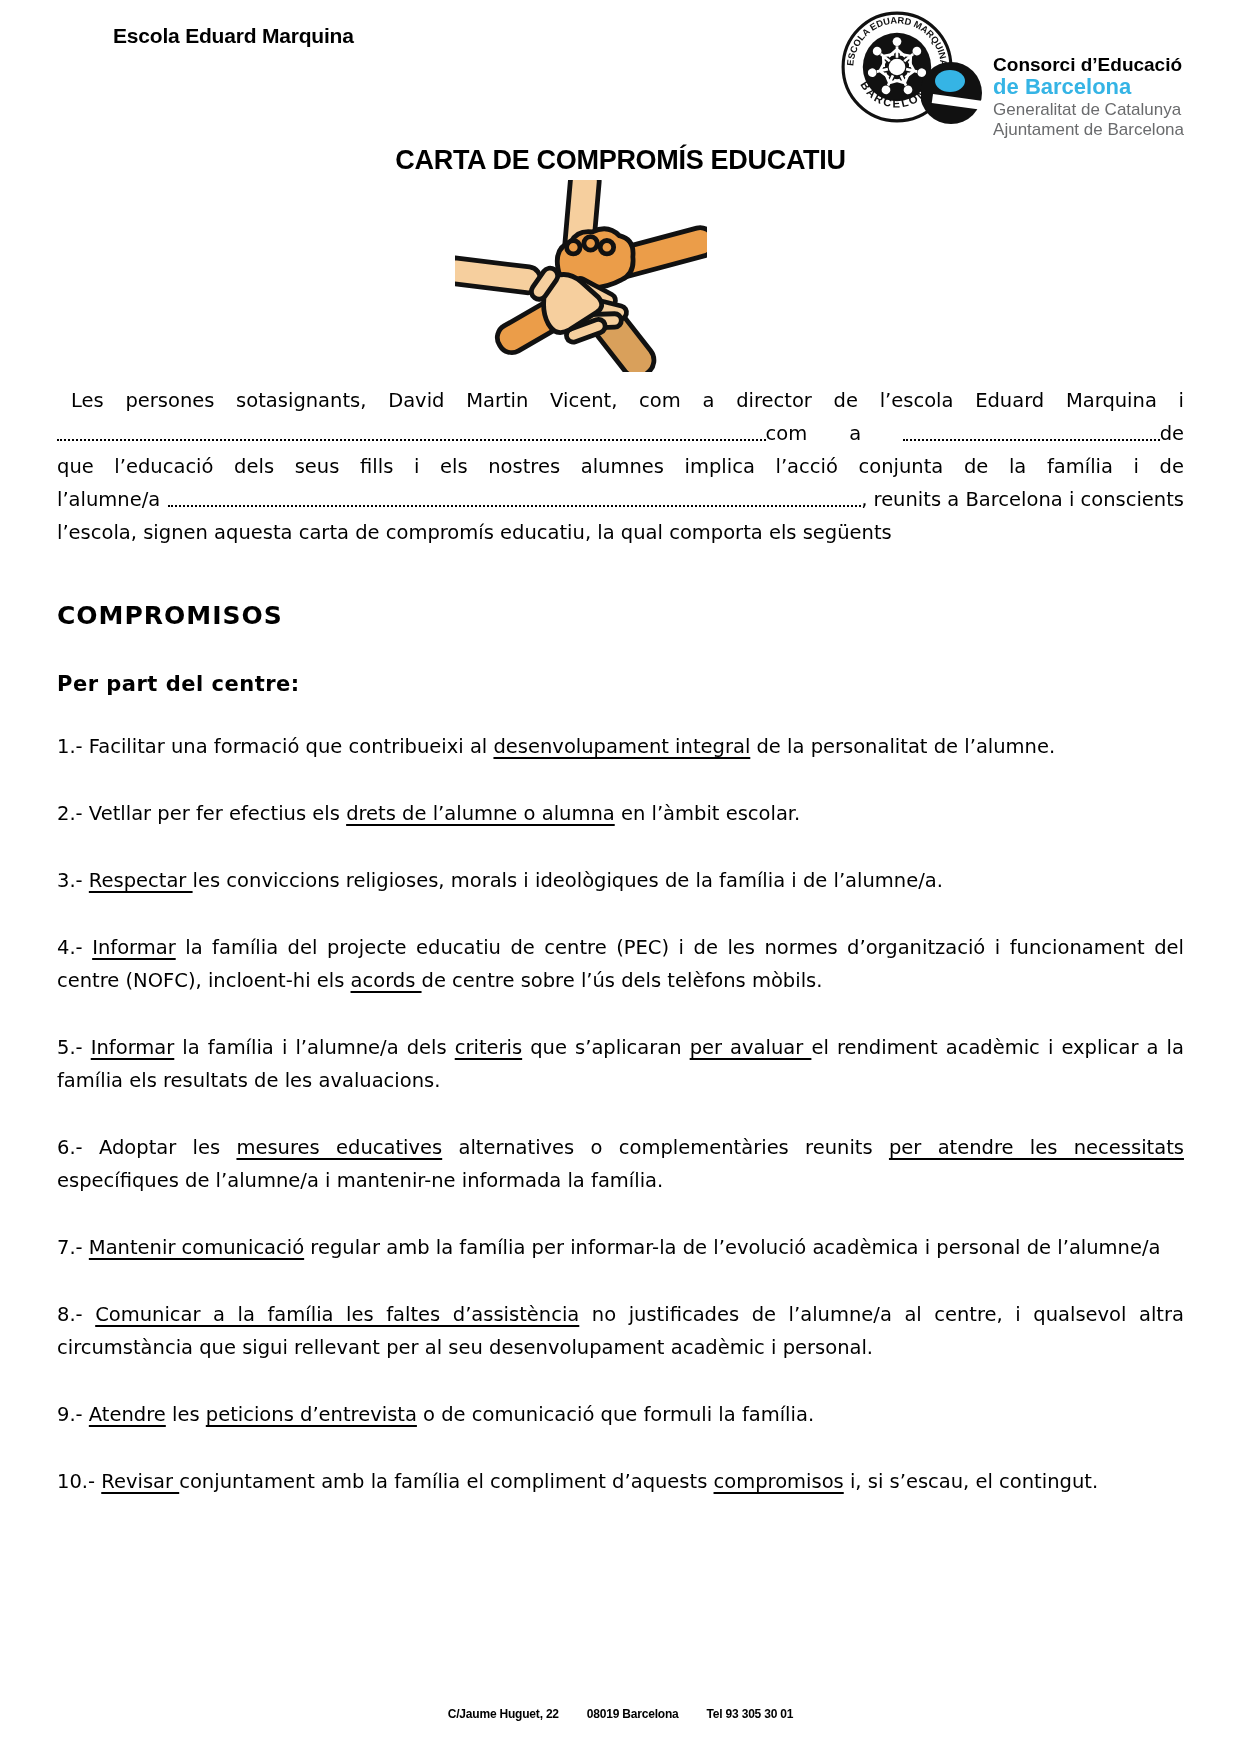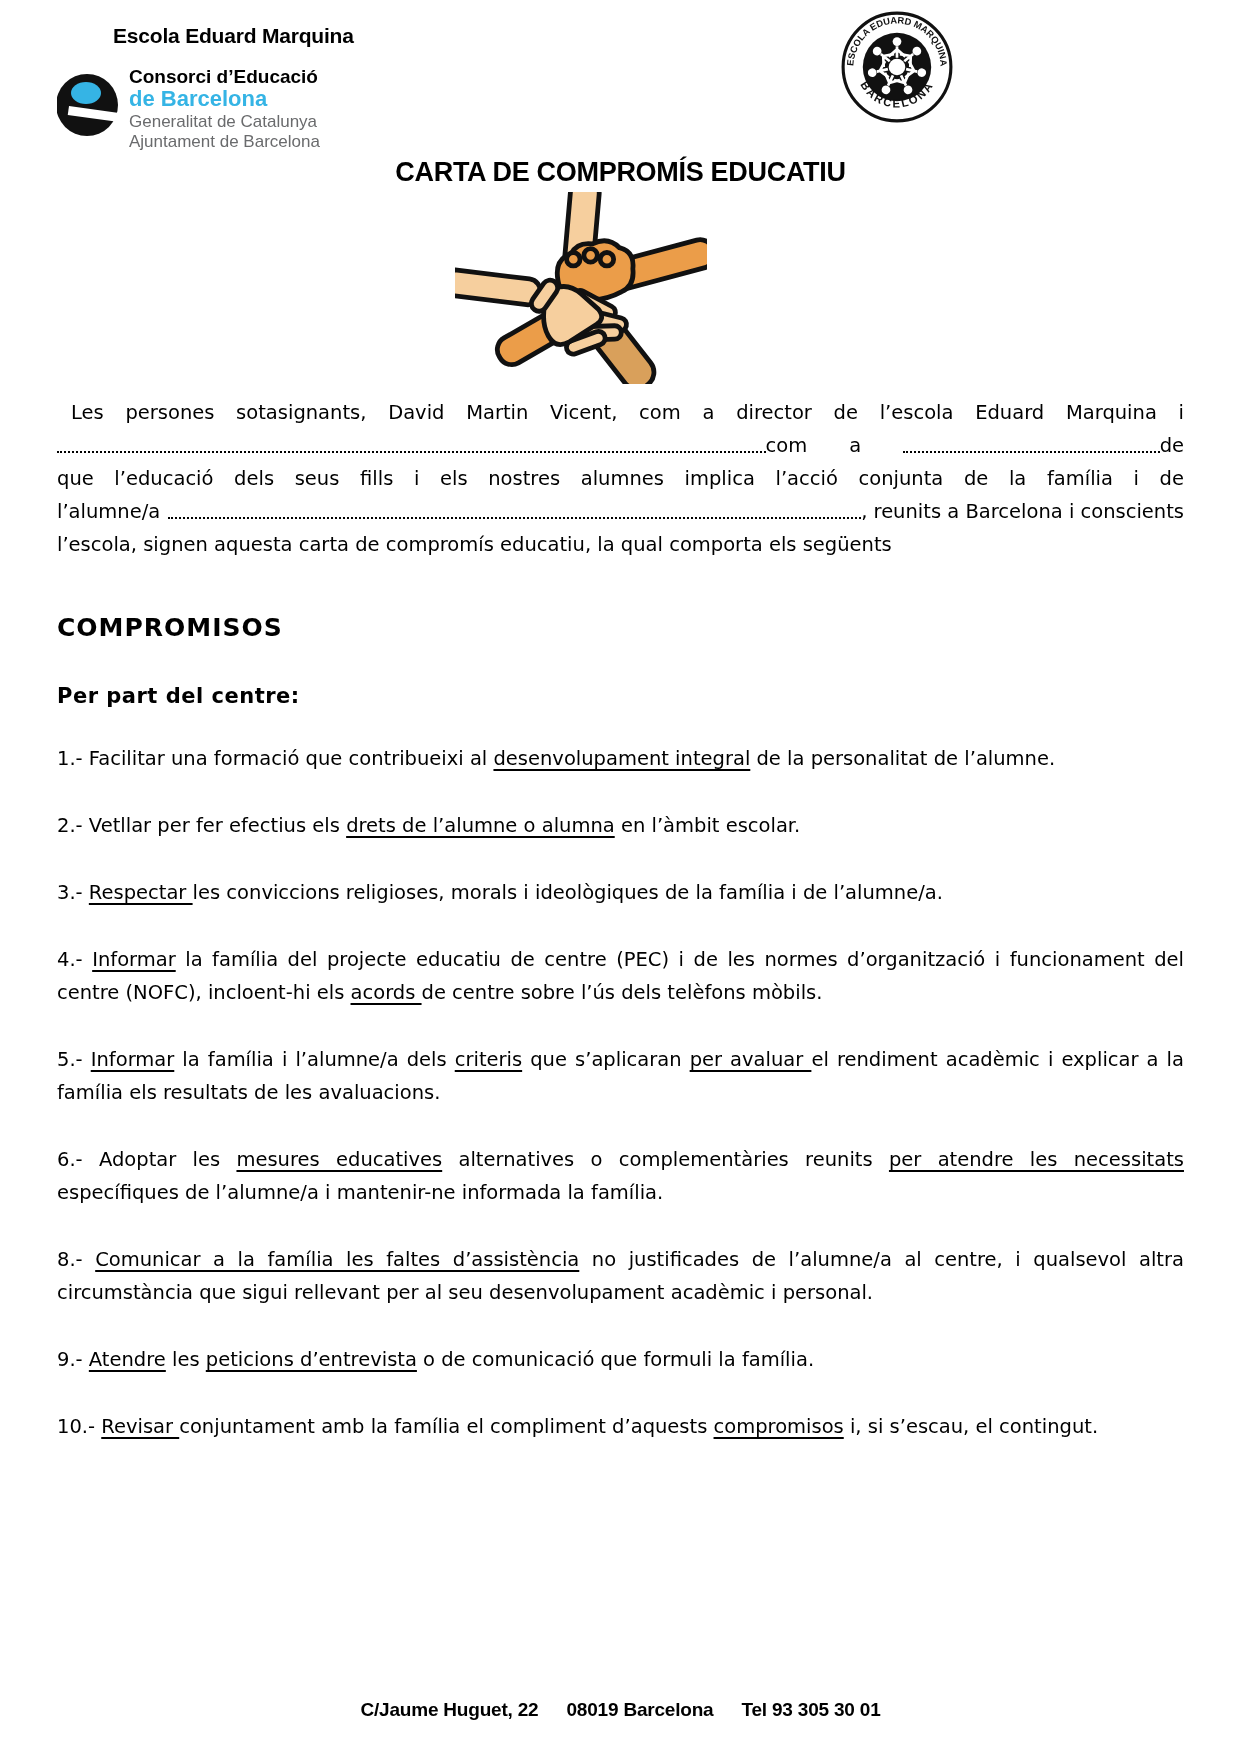--- a/index.html
+++ b/index.html
@@ -11,21 +11,21 @@
   }
   .content { padding:0 57px; }
 
   
   .header { position:relative; padding-top:24px; }
   .school-name {
     margin-left:56px;
     font-family:Liberation Sans, sans-serif;
     font-weight:bold; font-size:21px; letter-spacing:-0.2px;
   }
-  .logo-row { display:flex; margin-top:15px; }
+  .logo-row { display:flex; margin-top:3px;justify-content:flex-end; }
   .e-logo { width:62px; height:76px; flex:0 0 auto; }
   .consorci-text {
     margin-left:10px; padding-top:3px;
     font-family:"Liberation Sans", sans-serif; line-height:1.13;
   }
   .c1 { font-weight:bold; font-size:19px; color:#000; }
   .c2 { font-weight:bold; font-size:22px; color:var(--accent,#35b4e5); }
   .c3, .c4 { font-size:17px; color:var(--logo-gray,#6a6b6d); }
 
   .seal { position:absolute; left:840px; top:10px; width:114px; height:114px; }
@@ -54,21 +54,21 @@
 
   
   .item { margin-top:34px; font-size:19.5px; line-height:33px; }
   .item.just { text-align:justify; }
   .u { text-decoration:underline; text-decoration-thickness:2px; text-underline-offset:4px; }
 
   
   .footer {
     position:absolute; left:0; right:0; bottom:34px; text-align:center;
     font-family:"Liberation Sans", sans-serif; font-weight:bold;
-    font-size:19px; letter-spacing:-0.2px;
+    font-size:12px; letter-spacing:-0.2px;
   }
   .footer span { margin:0 14px; }
 
   
   .fill-accent { fill:var(--accent,#35b4e5); }
   .skin-light  { fill:var(--skin-light,#f6cf9e); }
   .skin-orange { fill:var(--skin-orange,#eb9d49); }
   .skin-mid    { fill:var(--skin-mid,#d9a05b); }
 </style>
 </head>
@@ -183,20 +183,21 @@
     <div class="h-compromisos">COMPROMISOS</div>
     <div class="h-centre">Per part del centre:</div>
 
     <div id="items">
         <p class="item"><span>1.- </span><span>Facilitar una formació que contribueixi al </span><span class="u">desenvolupament integral</span><span> de la personalitat de l’alumne.</span></p>
         <p class="item"><span>2.- </span><span>Vetllar per fer efectius els </span><span class="u">drets de l’alumne o alumna</span><span> en l’àmbit escolar.</span></p>
         <p class="item"><span>3.- </span><span class="u">Respectar </span><span>les conviccions religioses, morals i ideològiques de la família i de l’alumne/a.</span></p>
         <p class="item just"><span>4.- </span><span class="u">Informar</span><span> la família del projecte educatiu de centre (PEC) i de les normes d’organització i funcionament del centre (NOFC), incloent-hi els </span><span class="u">acords </span><span>de centre sobre l’ús dels telèfons mòbils.</span></p>
         <p class="item just"><span>5.- </span><span class="u">Informar</span><span> la família i l’alumne/a dels </span><span class="u">criteris</span><span> que s’aplicaran </span><span class="u">per avaluar </span><span> el rendiment acadèmic i explicar a la família els resultats de les avaluacions.</span></p>
         <p class="item just"><span>6.- </span><span>Adoptar les </span><span class="u">mesures educatives</span><span> alternatives o complementàries reunits </span><span class="u">per atendre les necessitats</span><span> específiques de l’alumne/a i mantenir-ne informada la família.</span></p>
+        <p class="item just"><span>7.- </span><span class="u">Mantenir comunicació</span><span> regular amb la família per informar-la de l’evolució acadèmica i personal de l’alumne/a</span></p>
         <p class="item just"><span>8.- </span><span class="u">Comunicar a la família les faltes d’assistència</span><span> no justificades de l’alumne/a al centre, i qualsevol altra circumstància que sigui rellevant per al seu desenvolupament acadèmic i personal.</span></p>
         <p class="item"><span>9.- </span><span class="u">Atendre</span><span> les </span><span class="u">peticions d’entrevista</span><span> o de comunicació que formuli la família.</span></p>
         <p class="item"><span>10.- </span><span class="u">Revisar </span><span>conjuntament amb la família el compliment d’aquests </span><span class="u">compromisos</span><span> i, si s’escau, el contingut.</span></p>
       </div>
 
   </div>
 
   <div class="footer">
     <span>C/Jaume Huguet, 22</span><span>08019 Barcelona</span><span>Tel 93 305 30 01</span>
   </div>

